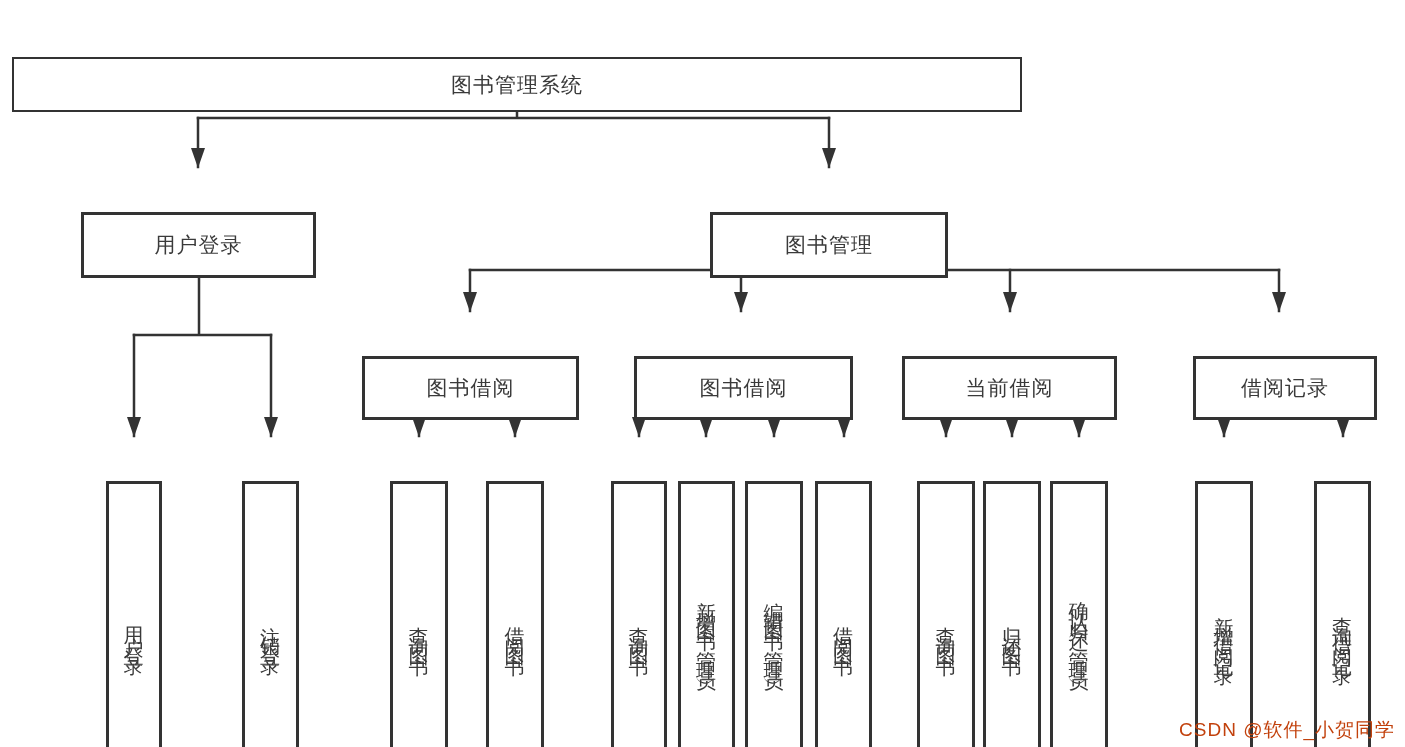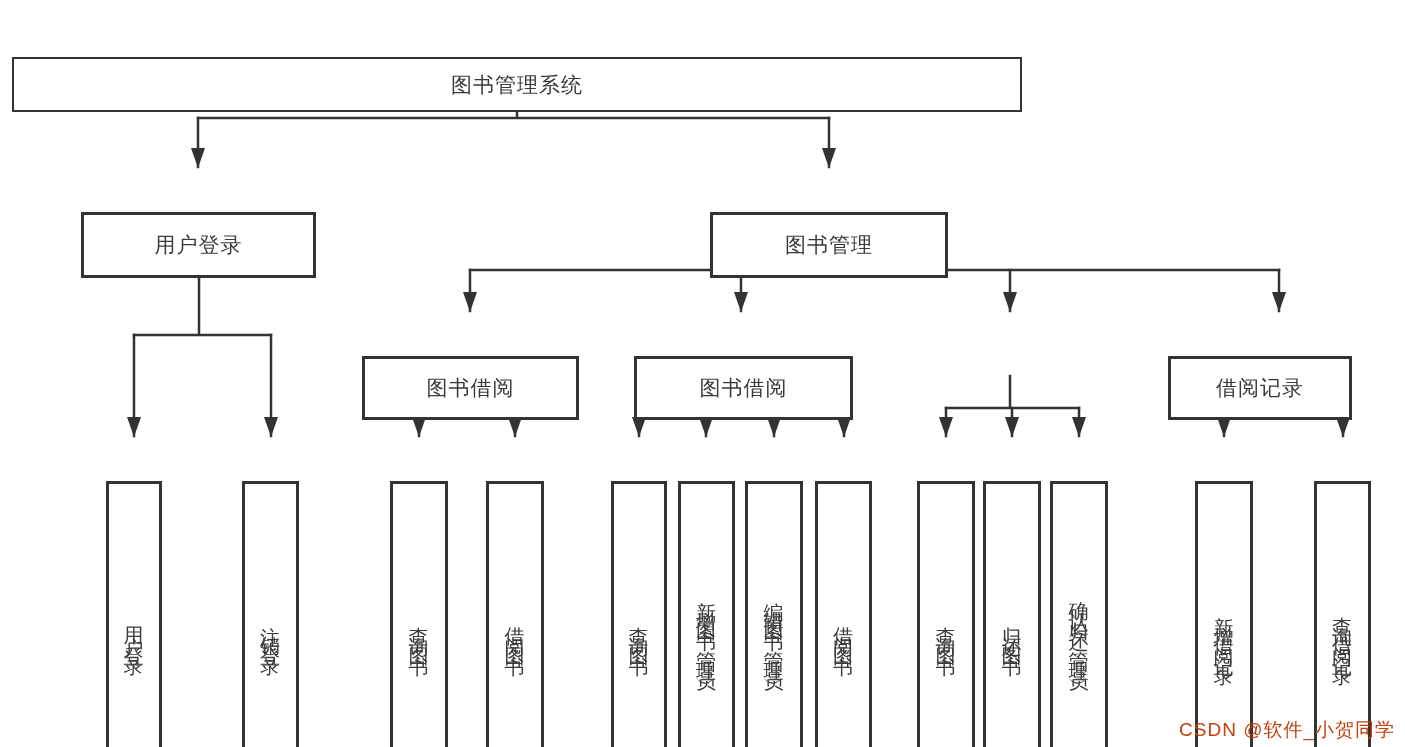--- a/index.html
+++ b/index.html
@@ -97,21 +97,24 @@
   <div class="box branch" style="left:710px;top:168px;width:238px;height:66px">
     <span>图书管理</span>
   </div>
 
   <div class="box branch" style="left:362px;top:312px;width:217px;height:64px">
     <span>图书借阅</span>
   </div>
   <div class="box branch" style="left:634px;top:312px;width:219px;height:64px">
     <span>图书借阅</span>
   </div>
-  <div class="box branch" style="left:1168px;top:312px;width:184px;height:64px">
+  <div class="box branch" style="left:902px;top:312px;width:215px;height:64px">
+    <span>当前借阅</span>
+  </div>
+  <div class="box branch" style="left:1193px;top:312px;width:184px;height:64px">
     <span>借阅记录</span>
   </div>
 
   <div class="box leaf" style="left:106px;top:437px;width:56px;height:300px">
     <span class="vtxt">用户登录</span>
   </div>
   <div class="box leaf" style="left:242px;top:437px;width:57px;height:300px">
     <span class="vtxt">注销登录</span>
   </div>
 

